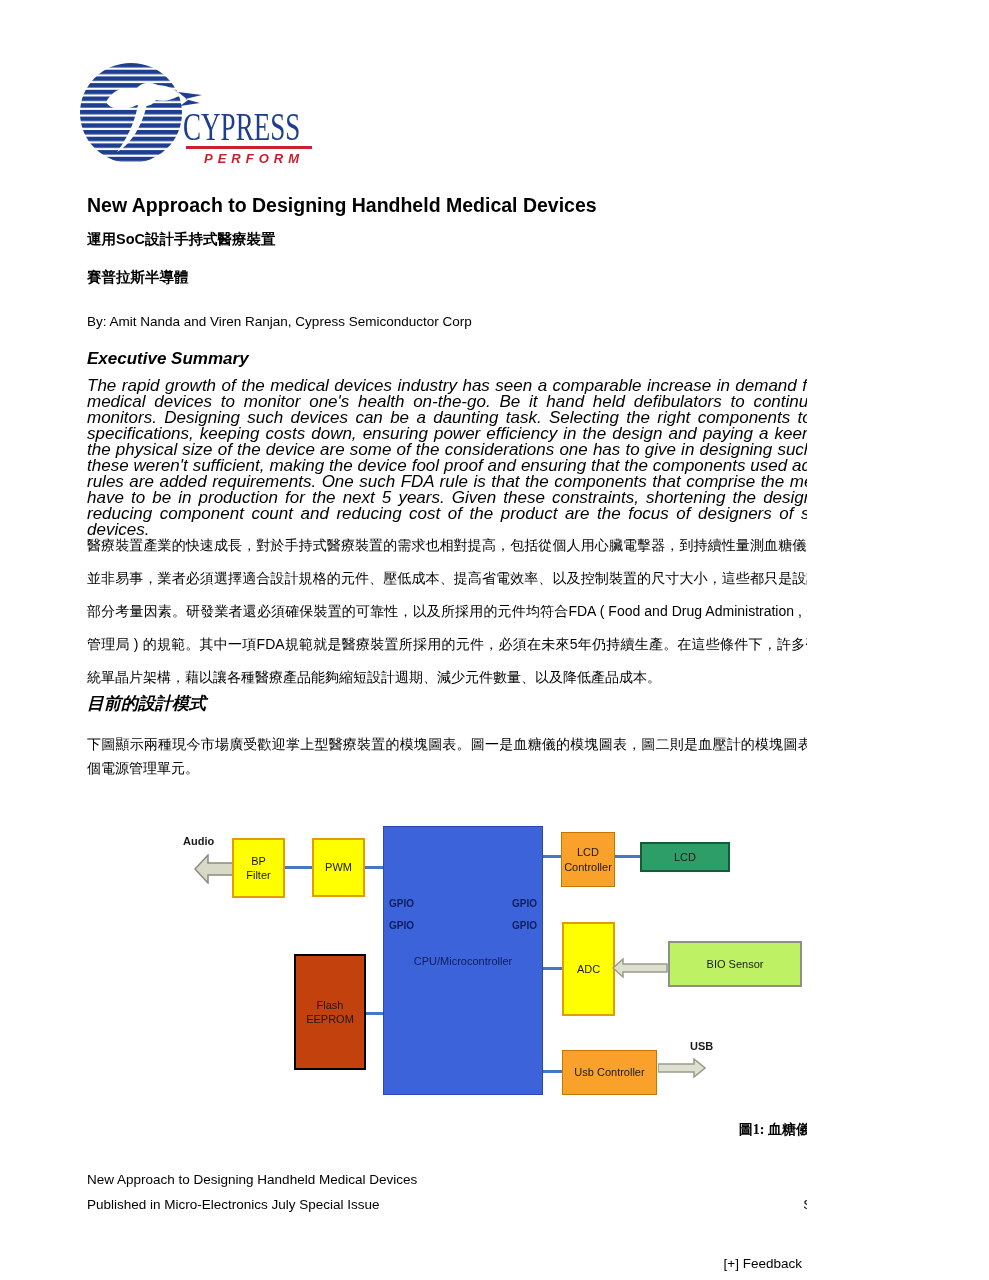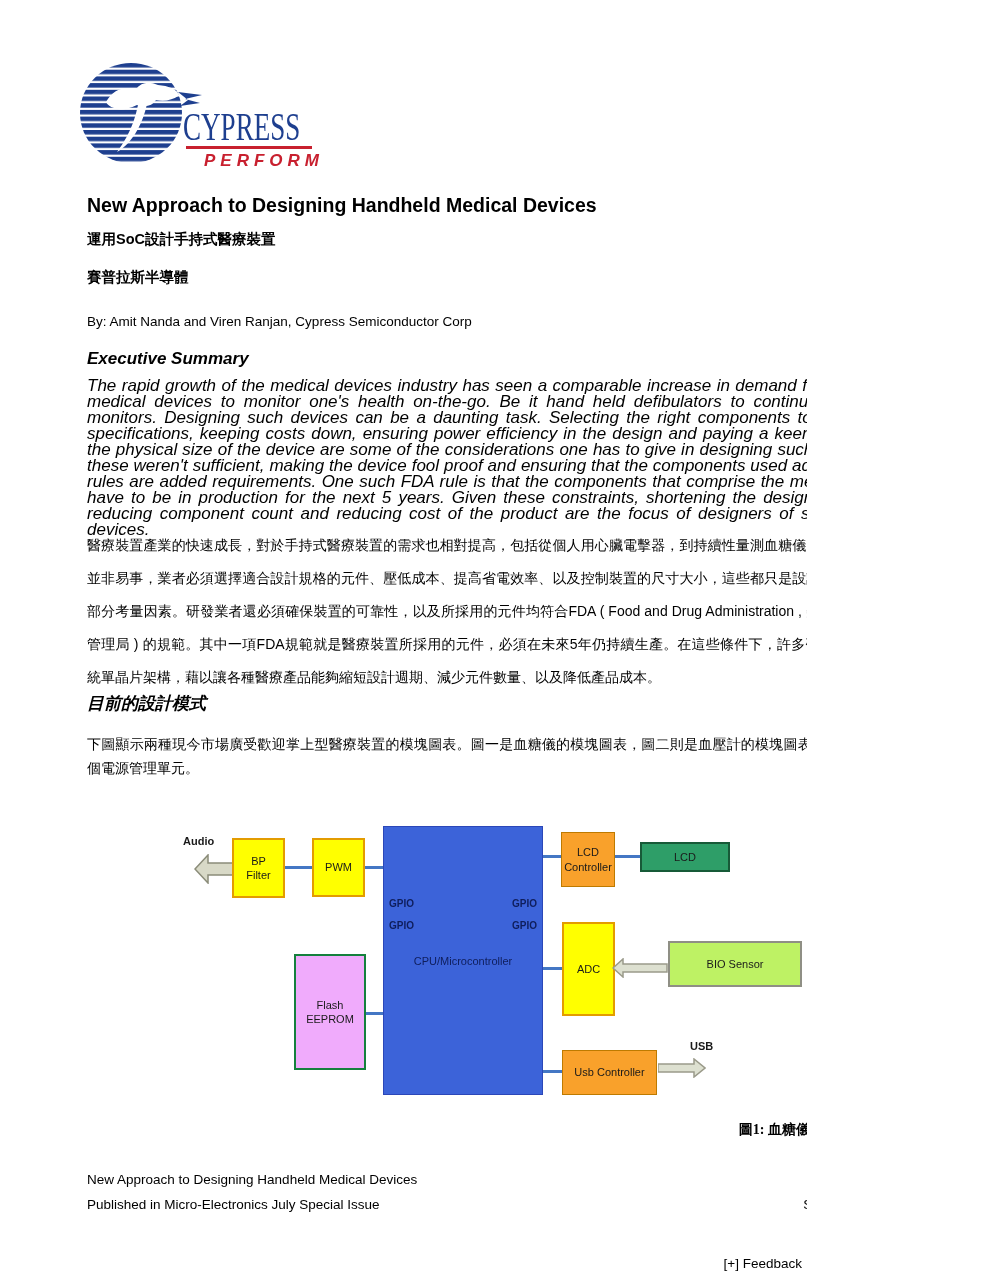--- a/index.html
+++ b/index.html
@@ -7,21 +7,21 @@
   body { font-family:"Liberation Sans", sans-serif; color:#000; }
   .page { position:relative; width:807px; height:1280px; background:#fff; overflow:hidden; }
 
   
   .logo { position:absolute; left:80px; top:62px; width:260px; height:105px; }
   .globe { position:absolute; left:0; top:0; }
   .wordmark { position:absolute; left:103px; top:40px; font-family:"Liberation Serif", serif;
               font-size:41px; color:#1E3F8F; letter-spacing:0px; transform:scaleX(0.66);
               transform-origin:left top; white-space:nowrap; }
   .brand-underline { position:absolute; left:106px; top:84px; width:126px; height:3px; background:#C8202F; }
-  .tagline { position:absolute; left:124px; top:89px; font-size:17px; font-weight:bold; font-style:italic;
+  .tagline { position:absolute; left:124px; top:89px; font-size:13px; font-weight:bold; font-style:italic;
              letter-spacing:5px; color:#C8202F; white-space:nowrap; }
 
   
   .abs { position:absolute; }
   .title { left:87px; top:194px; font-size:19.5px; font-weight:bold; }
   .sub-zh { left:87px; top:230px; font-size:14.5px; font-weight:bold; }
   .company-zh { left:87px; top:268px; font-size:14.5px; font-weight:bold; }
   .byline { left:87px; top:314px; font-size:13.5px; }
   .h-italic { font-size:17px; font-weight:bold; font-style:italic; }
   .exec-head { left:87px; top:349px; }
@@ -31,21 +31,21 @@
   .design-head { left:87px; top:692px; }
   .zh2 { top:732px; line-height:24px; }
 
   
   .diagram { position:absolute; left:0; top:818px; width:989px; height:292px; }
   .box { position:absolute; display:flex; align-items:center; justify-content:center; text-align:center;
          font-size:11px; line-height:1.3; white-space:pre-line; color:#1a1a1a; }
   .yellow { background:#FFFF00; border:2px solid #E39C00; }
   .orange { background:#F9A12B; border:1px solid #BE7A00; }
   .green  { background:#2E9E68; border:2px solid #175A38; }
-  .graybx { background:#f0abfc; border:2px solid #15803d; }
+  .graybx { background:#c2410c; border:2px solid #000000; }
   .sensor { background:#bef264; border:2px solid #8F8F85; }
   .cpu    { background:#3C63D9; border:1px solid #2B47B8; }
   .cpu-label { position:absolute; left:0; right:0; top:127px; text-align:center; font-size:11px; color:#0F1E5C; }
   .gpio { position:absolute; font-size:10px; font-weight:bold; color:#0F1E5C; }
   .connector { position:absolute; height:3px; background:#4477C4; }
   .flowlabel { position:absolute; font-size:11px; font-weight:bold; color:#1a1a1a; }
   .caption { left:180px; top:1121px; width:630px; text-align:right; font-size:14px; font-weight:bold;font-family:Liberation Serif, serif; }
 
   
   .foot { font-size:13.5px; }

